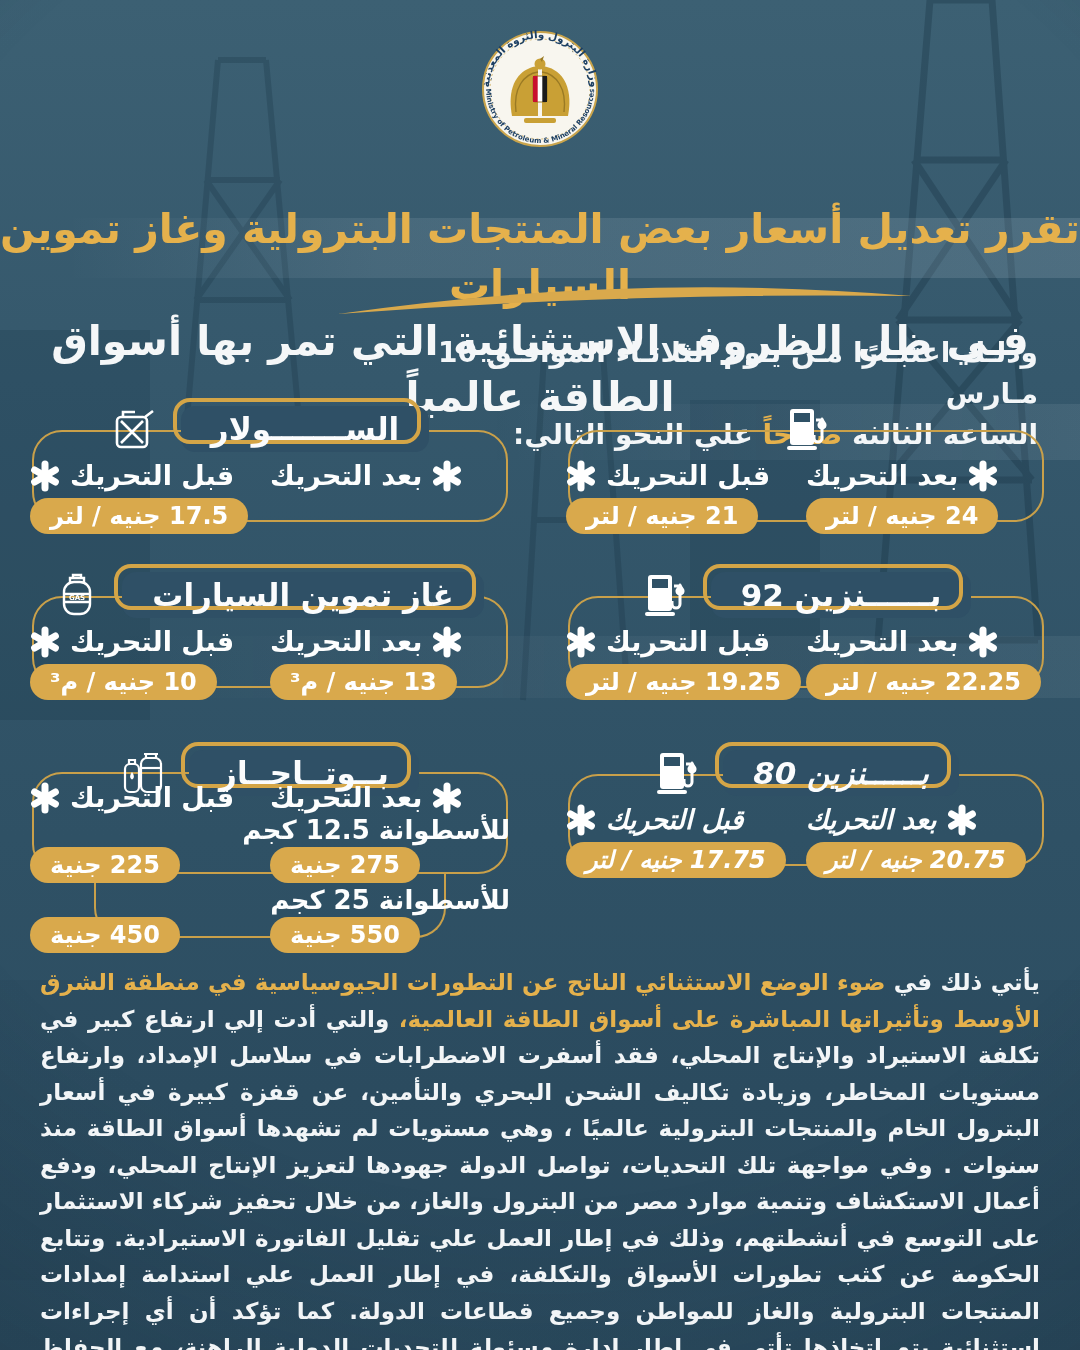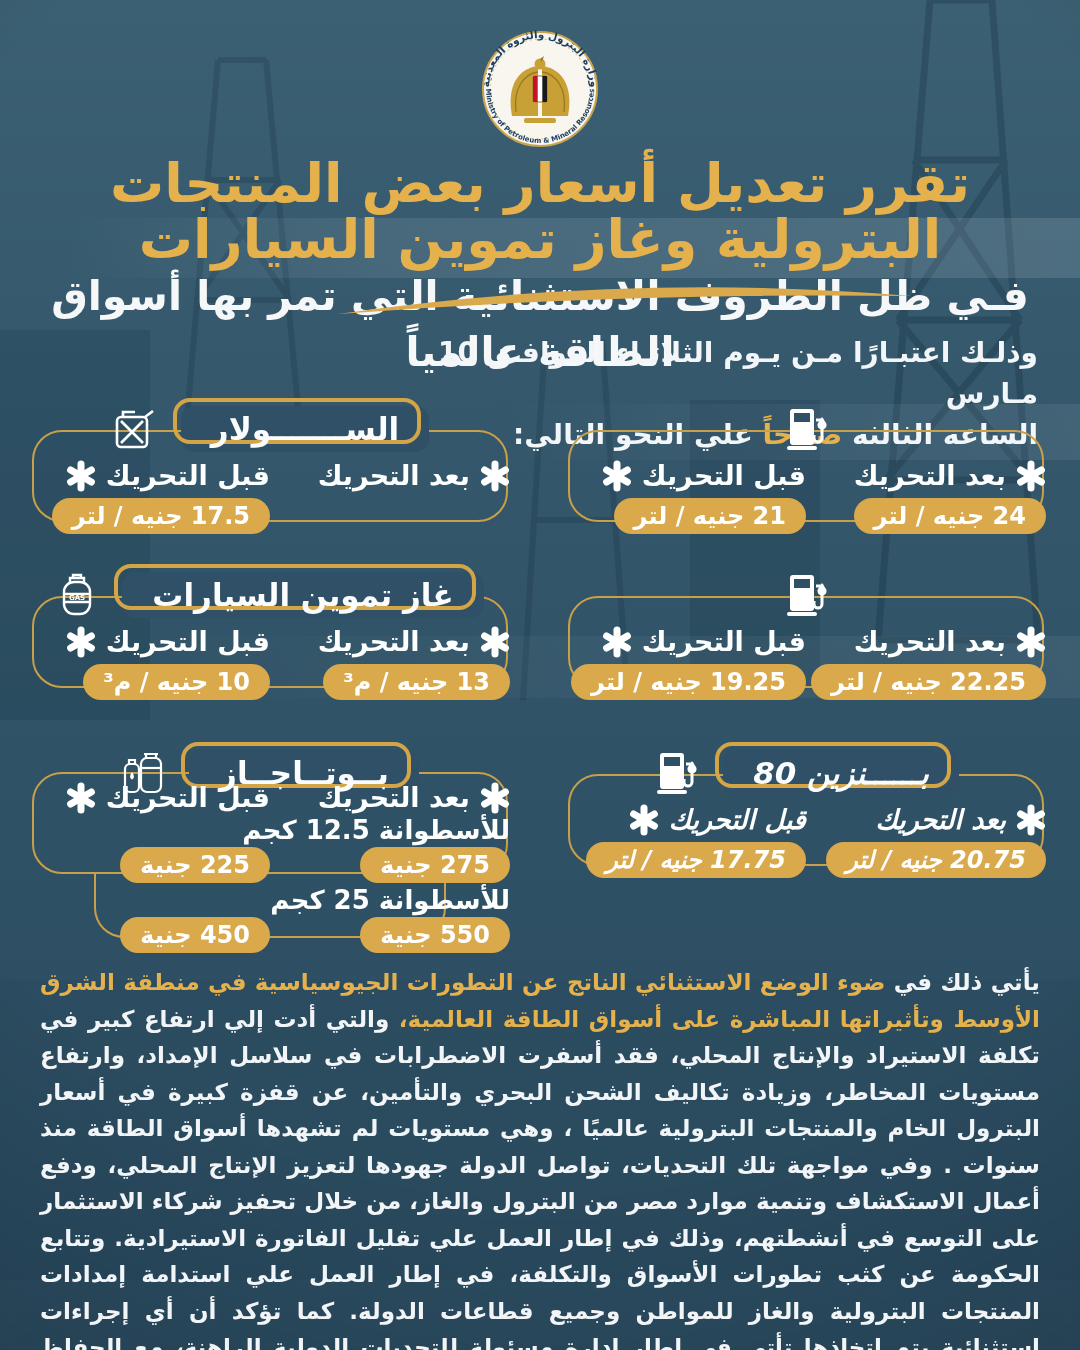--- a/index.html
+++ b/index.html
@@ -13,21 +13,21 @@
   .band-c{top:636px;height:62px;background:linear-gradient(90deg,rgba(215,228,238,0) 10%,rgba(215,228,238,.05) 60%,rgba(215,228,238,.07) 100%);}
   .vignette{position:absolute;inset:0;z-index:0;pointer-events:none;
         background:radial-gradient(120% 92% at 50% 38%,rgba(0,0,0,0) 55%,rgba(8,22,32,.30) 100%);}
   .content{position:relative;z-index:1;}
 
   
   .logo{position:absolute;top:28px;left:50%;transform:translateX(-50%);}
 
   
   .headline{position:absolute;top:156px;left:0;right:0;text-align:center;direction:rtl;font-weight:bold;}
-  .headline .l1{font-size:54px;color:#e5b14c;line-height:56px;}
+  .headline .l1{font-size:41px;color:#e5b14c;line-height:56px;margin-top:45px;}
   .headline .l2{font-size:41px;color:#f5f7f8;line-height:56px;}
   .swoosh{position:absolute;top:284px;left:330px;}
 
   
   .intro{position:absolute;top:332px;right:42px;width:620px;direction:rtl;text-align:right;
          color:#f3f6f8;font-weight:bold;font-size:28px;line-height:41px;}
   .gold{color:#e5b14c;}
 
   
   .cards{position:absolute;top:400px;left:30px;display:flex;gap:56px;}
@@ -39,21 +39,21 @@
   .frame{position:absolute;left:2px;right:2px;top:30px;bottom:28px;border:2px solid #c9a04a;border-radius:30px;z-index:0;}
   .card.tall .frame{top:28px;bottom:88px;}
   .bracket2{position:absolute;left:64px;right:64px;top:128px;bottom:24px;border:2px solid #c9a04a;border-top:none;border-radius:0 0 30px 30px;z-index:0;}
   .head{position:absolute;top:0;left:0;right:0;height:58px;display:flex;justify-content:center;align-items:center;gap:24px;z-index:2;}
   .icon{display:inline-flex;}
   .tpill{position:relative;z-index:2;background:#2f5066;color:#fbfcfd;font-weight:bold;font-size:31px;
          padding:5px 30px;border-radius:14px;direction:rtl;white-space:nowrap;min-width:150px;text-align:center;}
   .tpill::before{content:'';position:absolute;left:-8px;top:-8px;width:100%;height:100%;
          border:4px solid #d4a547;border-radius:17px;box-sizing:border-box;z-index:-1;}
   .body{position:absolute;top:60px;left:0;right:0;display:flex;z-index:2;}
-  .pcol{flex:1;display:flex;flex-direction:column;align-items:flex-end;gap:7px;}
+  .pcol{flex:1;display:flex;flex-direction:column;align-items:flex-start;gap:7px;}
   .lrow{display:flex;align-items:center;gap:10px;}
   .lbl{color:#fdfefe;font-weight:bold;font-size:27px;direction:rtl;white-space:nowrap;}
   .ppill{background:#d9a94c;color:#fff;font-weight:bold;font-size:24px;direction:rtl;
          padding:4px 20px;border-radius:19px;white-space:nowrap;z-index:2;}
   .ast{position:relative;width:30px;height:30px;display:inline-block;flex:0 0 30px;}
   .ast i{position:absolute;left:50%;top:50%;width:7px;height:31px;background:#fff;border-radius:4px;}
   .ast i:nth-child(1){transform:translate(-50%,-50%) rotate(0deg);}
   .ast i:nth-child(2){transform:translate(-50%,-50%) rotate(60deg);}
   .ast i:nth-child(3){transform:translate(-50%,-50%) rotate(120deg);}
 
@@ -329,20 +329,21 @@
           <div class="head">
             <span class="icon">
               <svg width="46" height="50" viewBox="0 0 46 50">
                 <rect x="7" y="5" width="24" height="36" rx="3" fill="#fff"></rect>
                 <rect x="11" y="9" width="16" height="9" fill="#2f5166"></rect>
                 <rect x="4" y="42" width="30" height="4" rx="2" fill="#fff"></rect>
                 <path d="M33,16 h6 v18 a4,4 0 0 1 -8,0 v-3" fill="none" stroke="#fff" stroke-width="3"></path>
                 <path d="M39,13 l4,6 a4.5,4.5 0 1 1 -8,0 Z" fill="#fff"></path>
               </svg>
             </span>
+            <span class="tpill">بــــــنزين 92</span>
           </div>
           <div class="body">
             <div class="pcol">
               <div class="lrow">
                   <span class="ast">
                     <i></i>
                     <i></i>
                     <i></i>
                   </span>
                   <span class="lbl">قبل التحريك</span>

